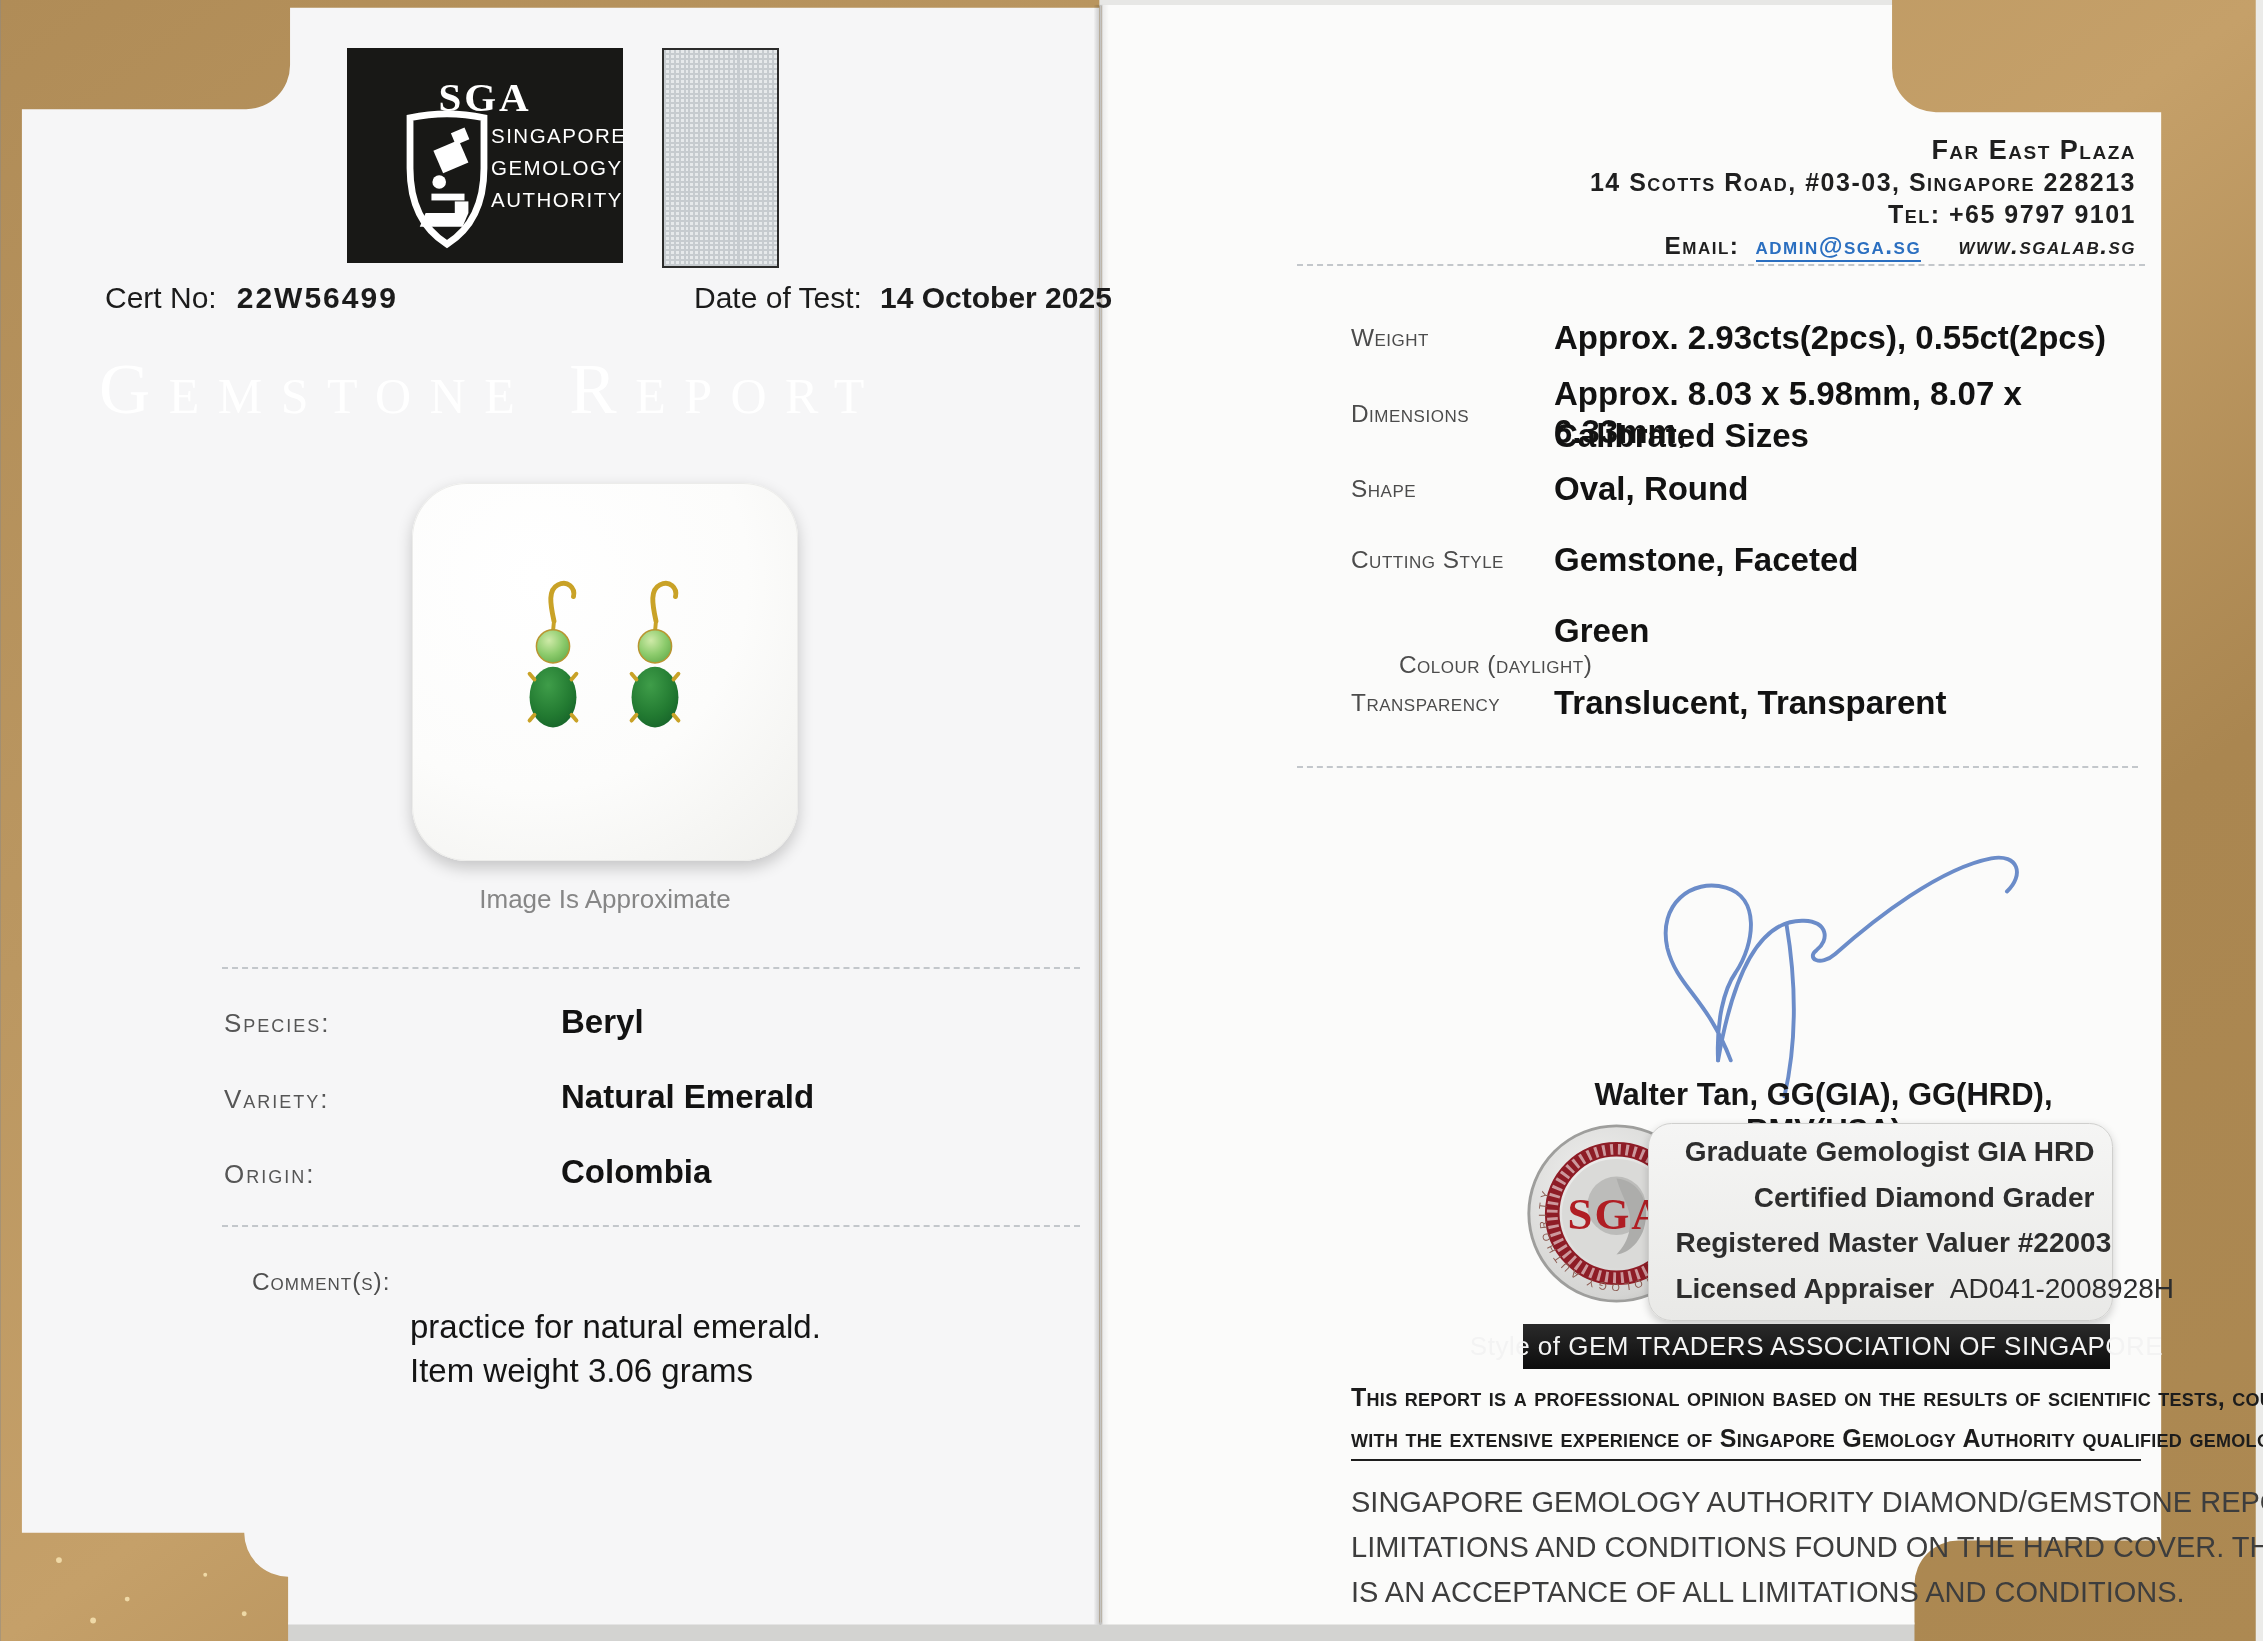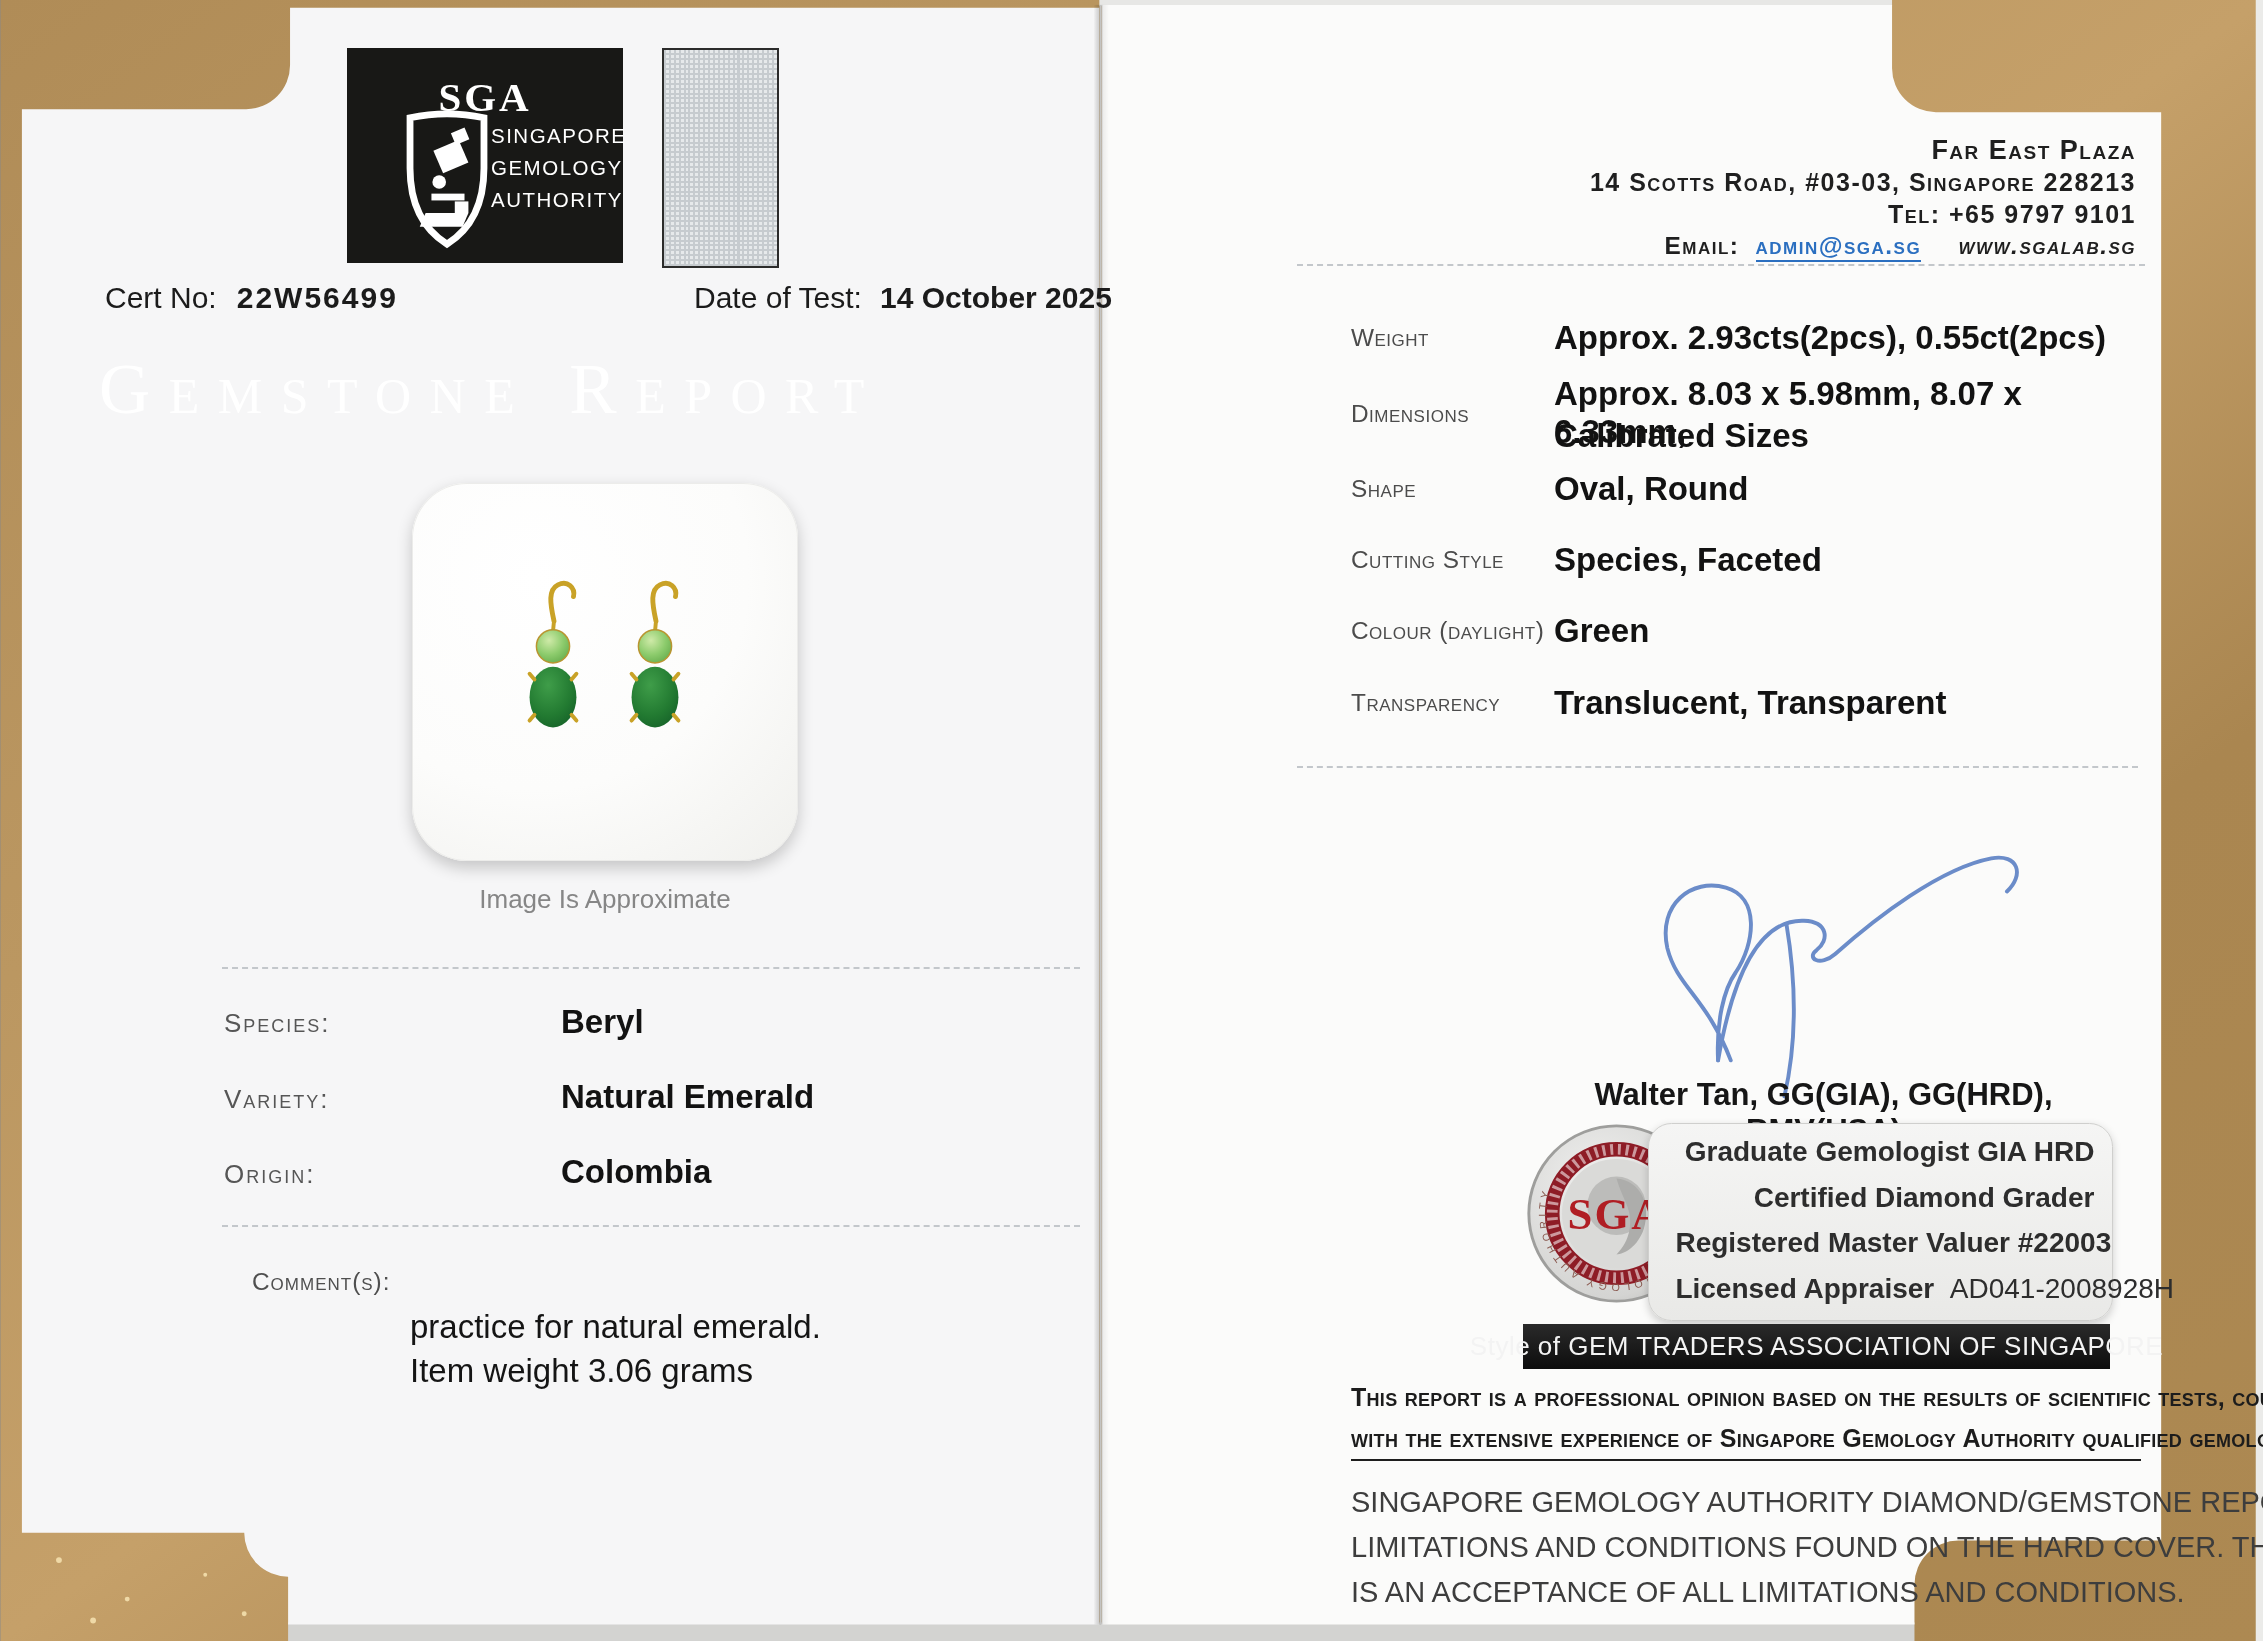--- a/index.html
+++ b/index.html
@@ -187,23 +187,23 @@
   <div class="abs rvalue" style="top:319px;">Approx. 2.93cts(2pcs), 0.55ct(2pcs)</div>
 
   <div class="abs rlabel sc" style="top:400px;">Dimensions</div>
   <div class="abs rvalue" style="top:375px;">Approx. 8.03 x 5.98mm, 8.07 x 6.33mm,</div>
   <div class="abs rvalue" style="top:417px;">Calibrated Sizes</div>
 
   <div class="abs rlabel sc" style="top:475px;">Shape</div>
   <div class="abs rvalue" style="top:470px;">Oval, Round</div>
 
   <div class="abs rlabel sc" style="top:546px;">Cutting Style</div>
-  <div class="abs rvalue" style="top:541px;">Species, Faceted</div>
-
-  <div class="abs rlabel sc" style="top:617px;">Colour (daylight)</div>
+  <div class="abs rvalue" style="top:541px;">Gemstone, Faceted</div>
+
+  <div class="abs rlabel sc" style="top:651px;margin-left:48px;">Colour (daylight)</div>
   <div class="abs rvalue" style="top:612px;">Green</div>
 
   <div class="abs rlabel sc" style="top:689px;">Transparency</div>
   <div class="abs rvalue" style="top:684px;">Translucent, Transparent</div>
 
   <svg class="abs" style="left:1638px;top:831px;" width="410" height="283" viewBox="0 0 420 290">
     <g fill="none" stroke="#6b8cc9" stroke-width="4" stroke-linecap="round">
       <path d="M95,235 C70,170 40,160 30,120 C20,75 55,48 90,58 C125,68 120,115 100,145 C88,162 80,195 82,235"></path>
       <path d="M82,235 C95,160 120,90 170,92 C195,93 196,112 183,122 C172,130 186,140 202,126 C245,88 310,38 362,28 C390,23 396,45 378,62"></path>
       <path d="M152,95 C162,155 163,215 150,272"></path>

